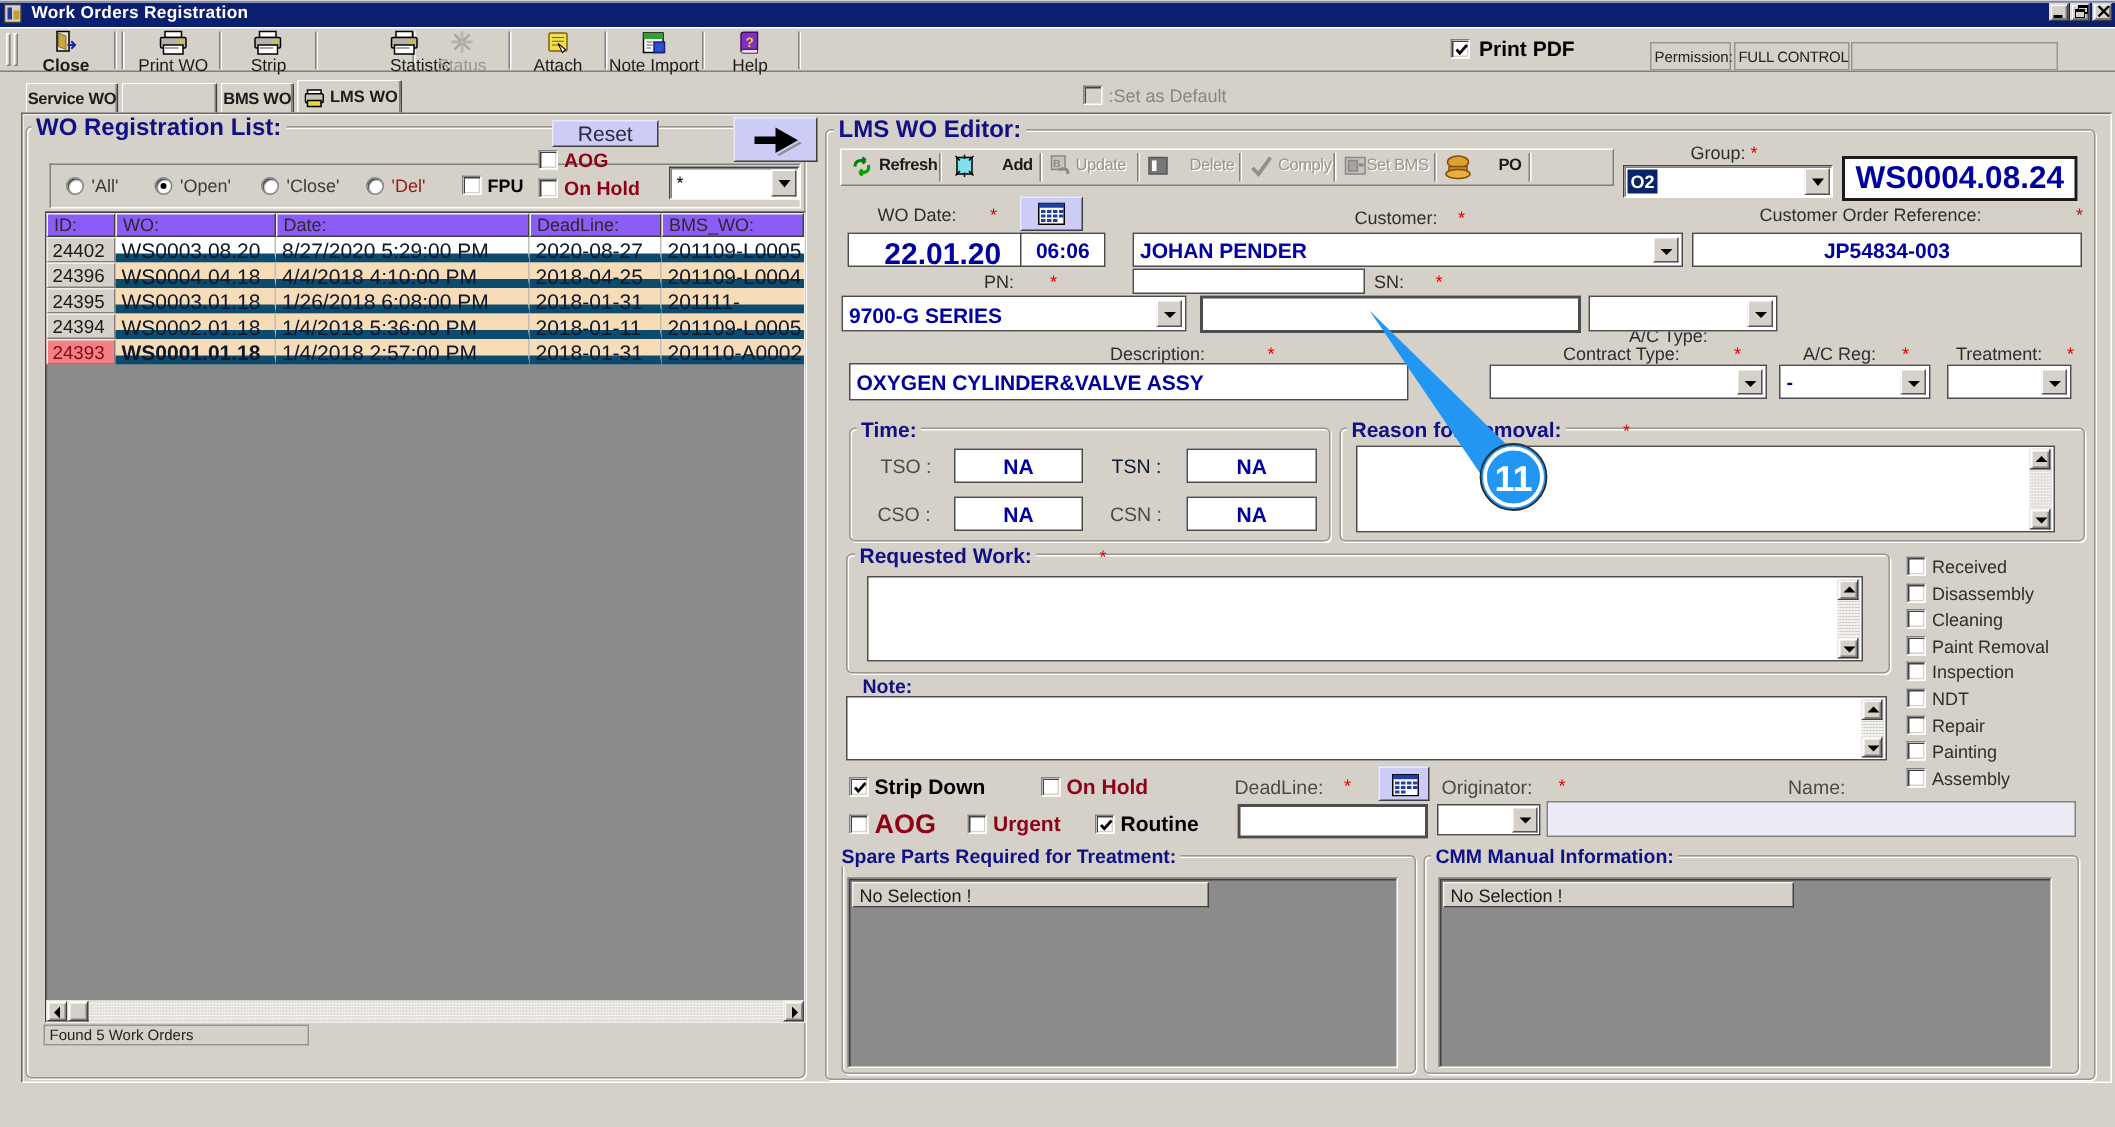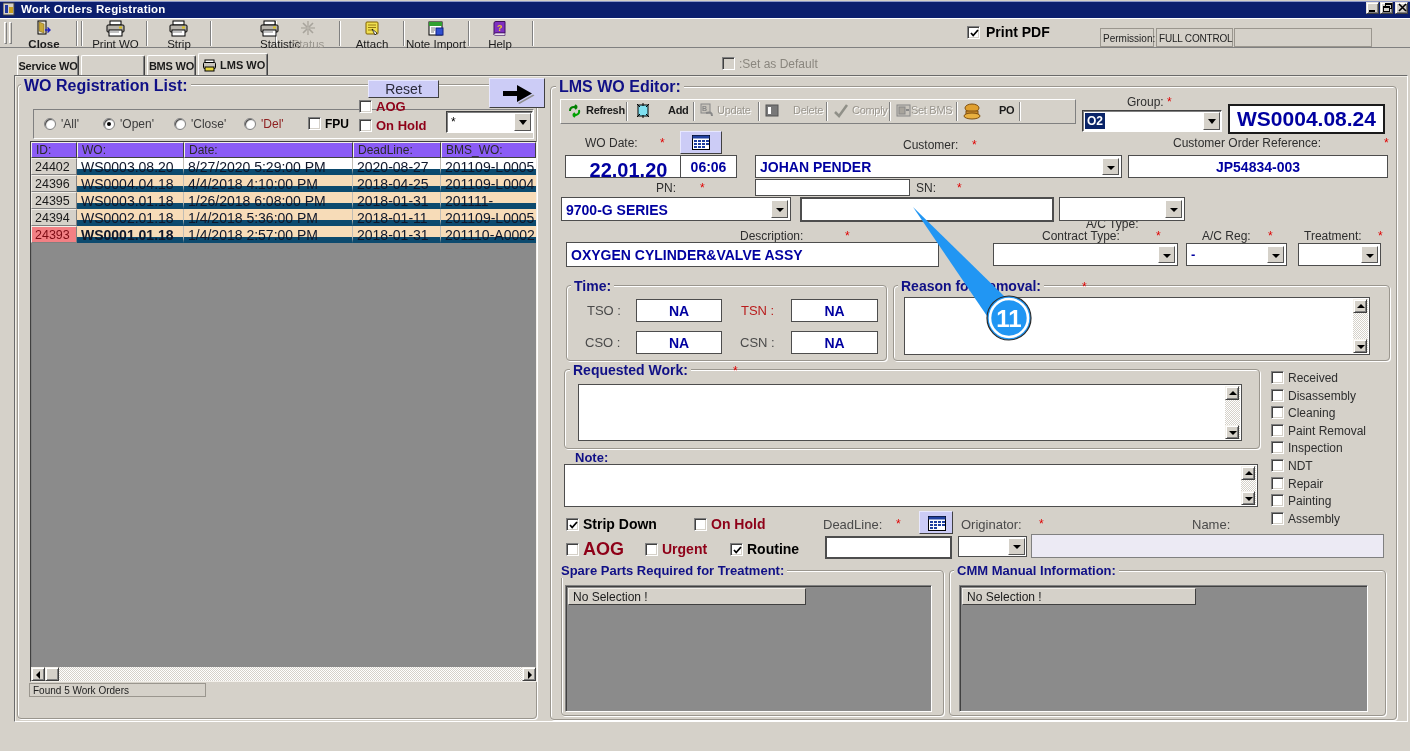--- a/index.html
+++ b/index.html
@@ -398,21 +398,21 @@
 <div class="abs" style="top:2px;right:2px;bottom:2px;width:17px;background:#d5d1c9;border-top:1px solid #fff;border-left:1px solid #fff;border-right:1px solid #555;border-bottom:1px solid #555;">
         <div class="tri-dn" style="left:4px;top:7px;"></div>
       </div>
 </div>
 <div id="rp2">
 
 <div class="abs etched" style="left:566px;top:285px;width:321px;height:76px;"></div>
 <div class="gbtitle" style="left:571px;top:278px;font-size:14px;">Time:</div>
 <div class="lbl" style="left:587px;top:303px;color:#4a4a4a;font-size:13px;">TSO :</div>
 <div class="field" style="left:636px;top:299px;width:86px;height:23px;text-align:center;font-size:14px;padding-top:3px;">NA</div>
-<div class="lbl" style="left:741px;top:303px;color:#b91c1c;font-size:13px;">TSN :</div>
+<div class="lbl" style="left:741px;top:303px;color:#0f172a;font-size:13px;">TSN :</div>
 <div class="field" style="left:791px;top:299px;width:87px;height:23px;text-align:center;font-size:14px;padding-top:3px;">NA</div>
 <div class="lbl" style="left:585px;top:335px;color:#4a4a4a;font-size:13px;">CSO :</div>
 <div class="field" style="left:636px;top:331px;width:86px;height:23px;text-align:center;font-size:14px;padding-top:3px;">NA</div>
 <div class="lbl" style="left:740px;top:335px;color:#4a4a4a;font-size:13px;">CSN :</div>
 <div class="field" style="left:791px;top:331px;width:87px;height:23px;text-align:center;font-size:14px;padding-top:3px;">NA</div>
 
 <div class="abs etched" style="left:893px;top:285px;width:497px;height:76px;"></div>
 <div class="gbtitle" style="left:898px;top:278px;font-size:14px;">Reason for Removal:</div>
 <div class="lbl red" style="left:1082px;top:280px;">*</div>
 <div class="abs" style="left:904px;top:297px;width:466px;height:58px;background:#fff;border:1px solid #4d4d4d;">

